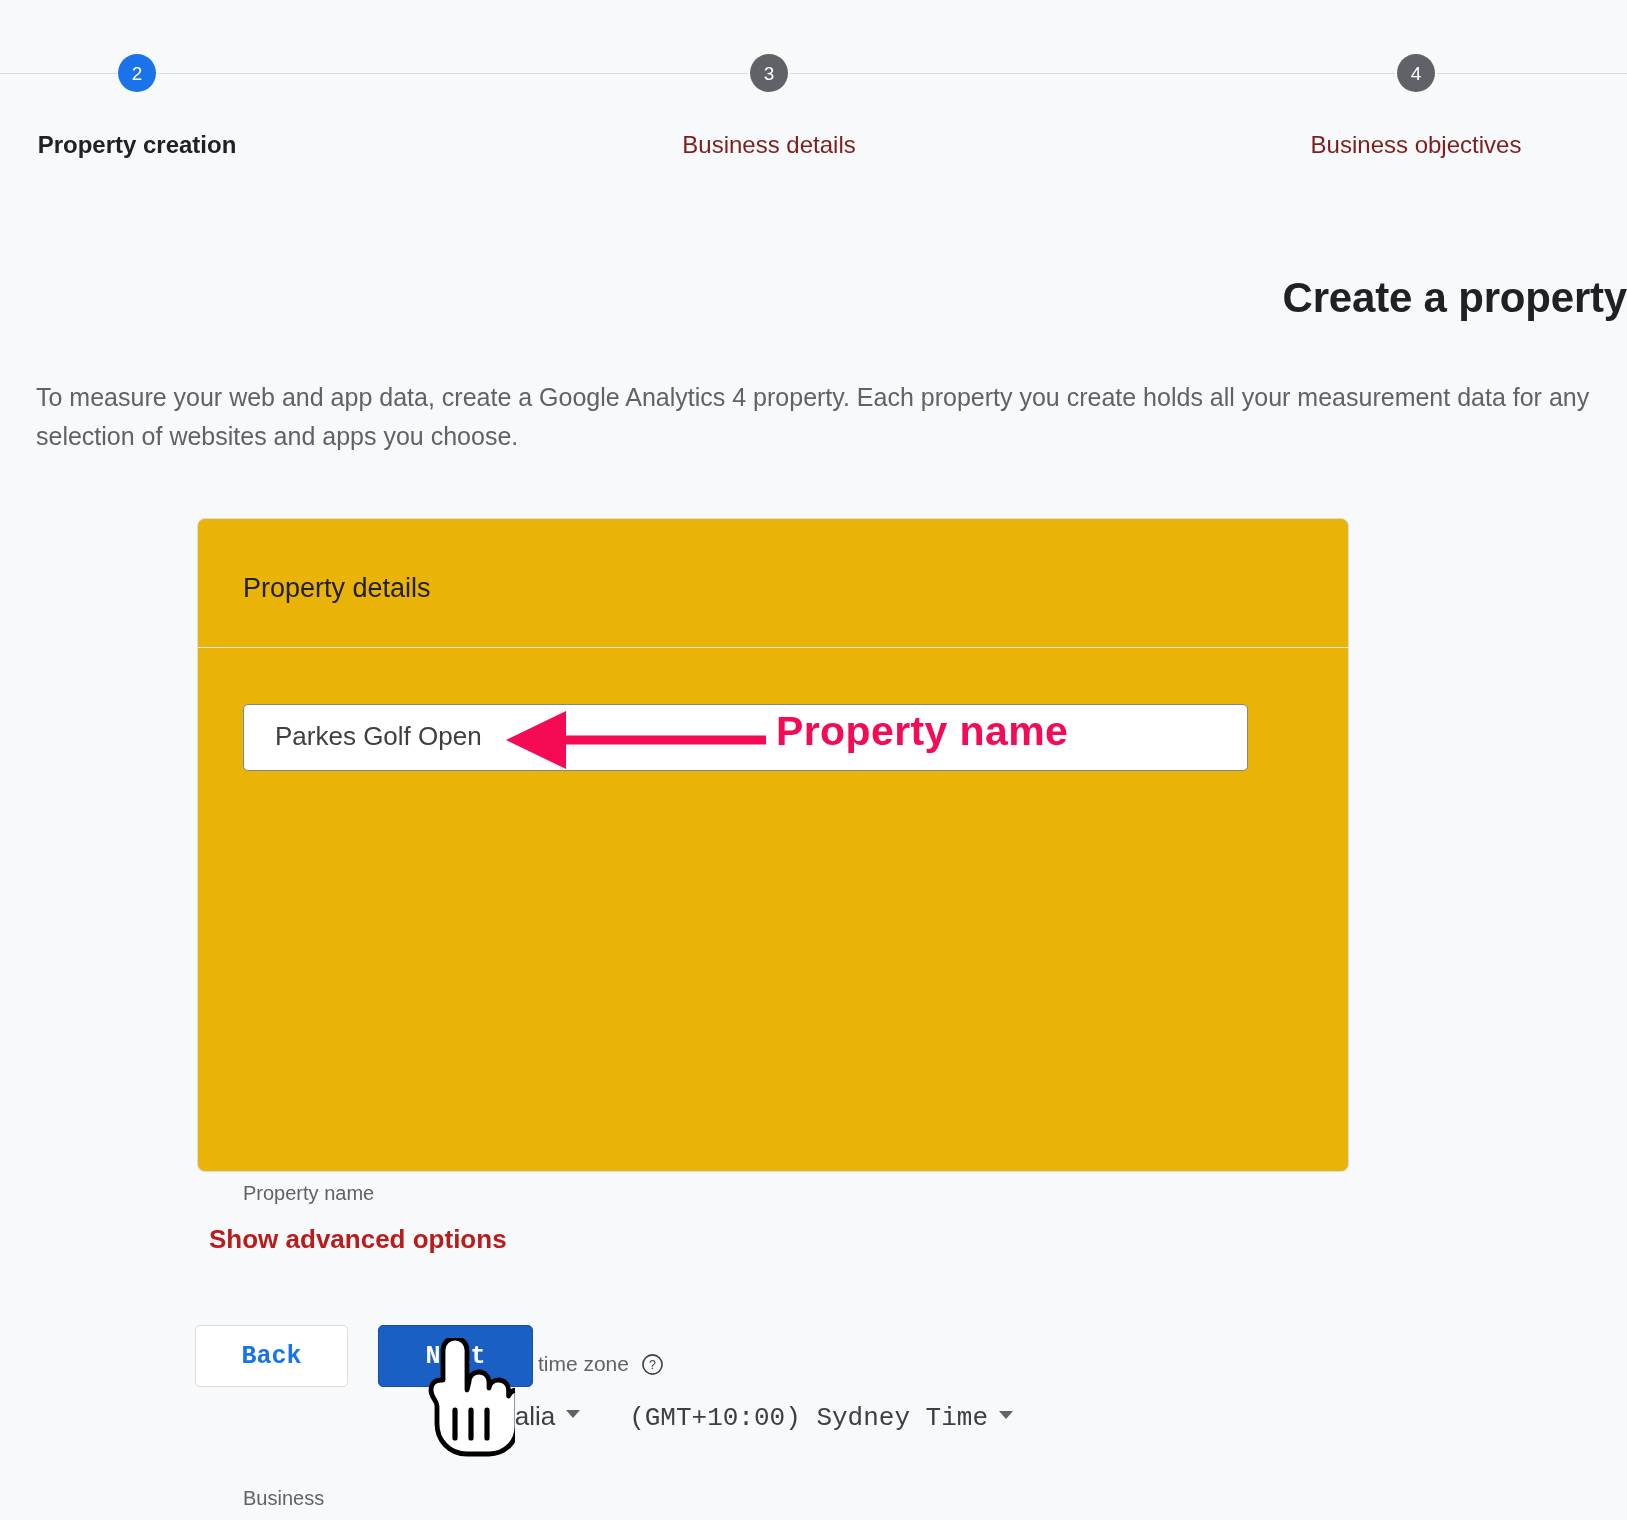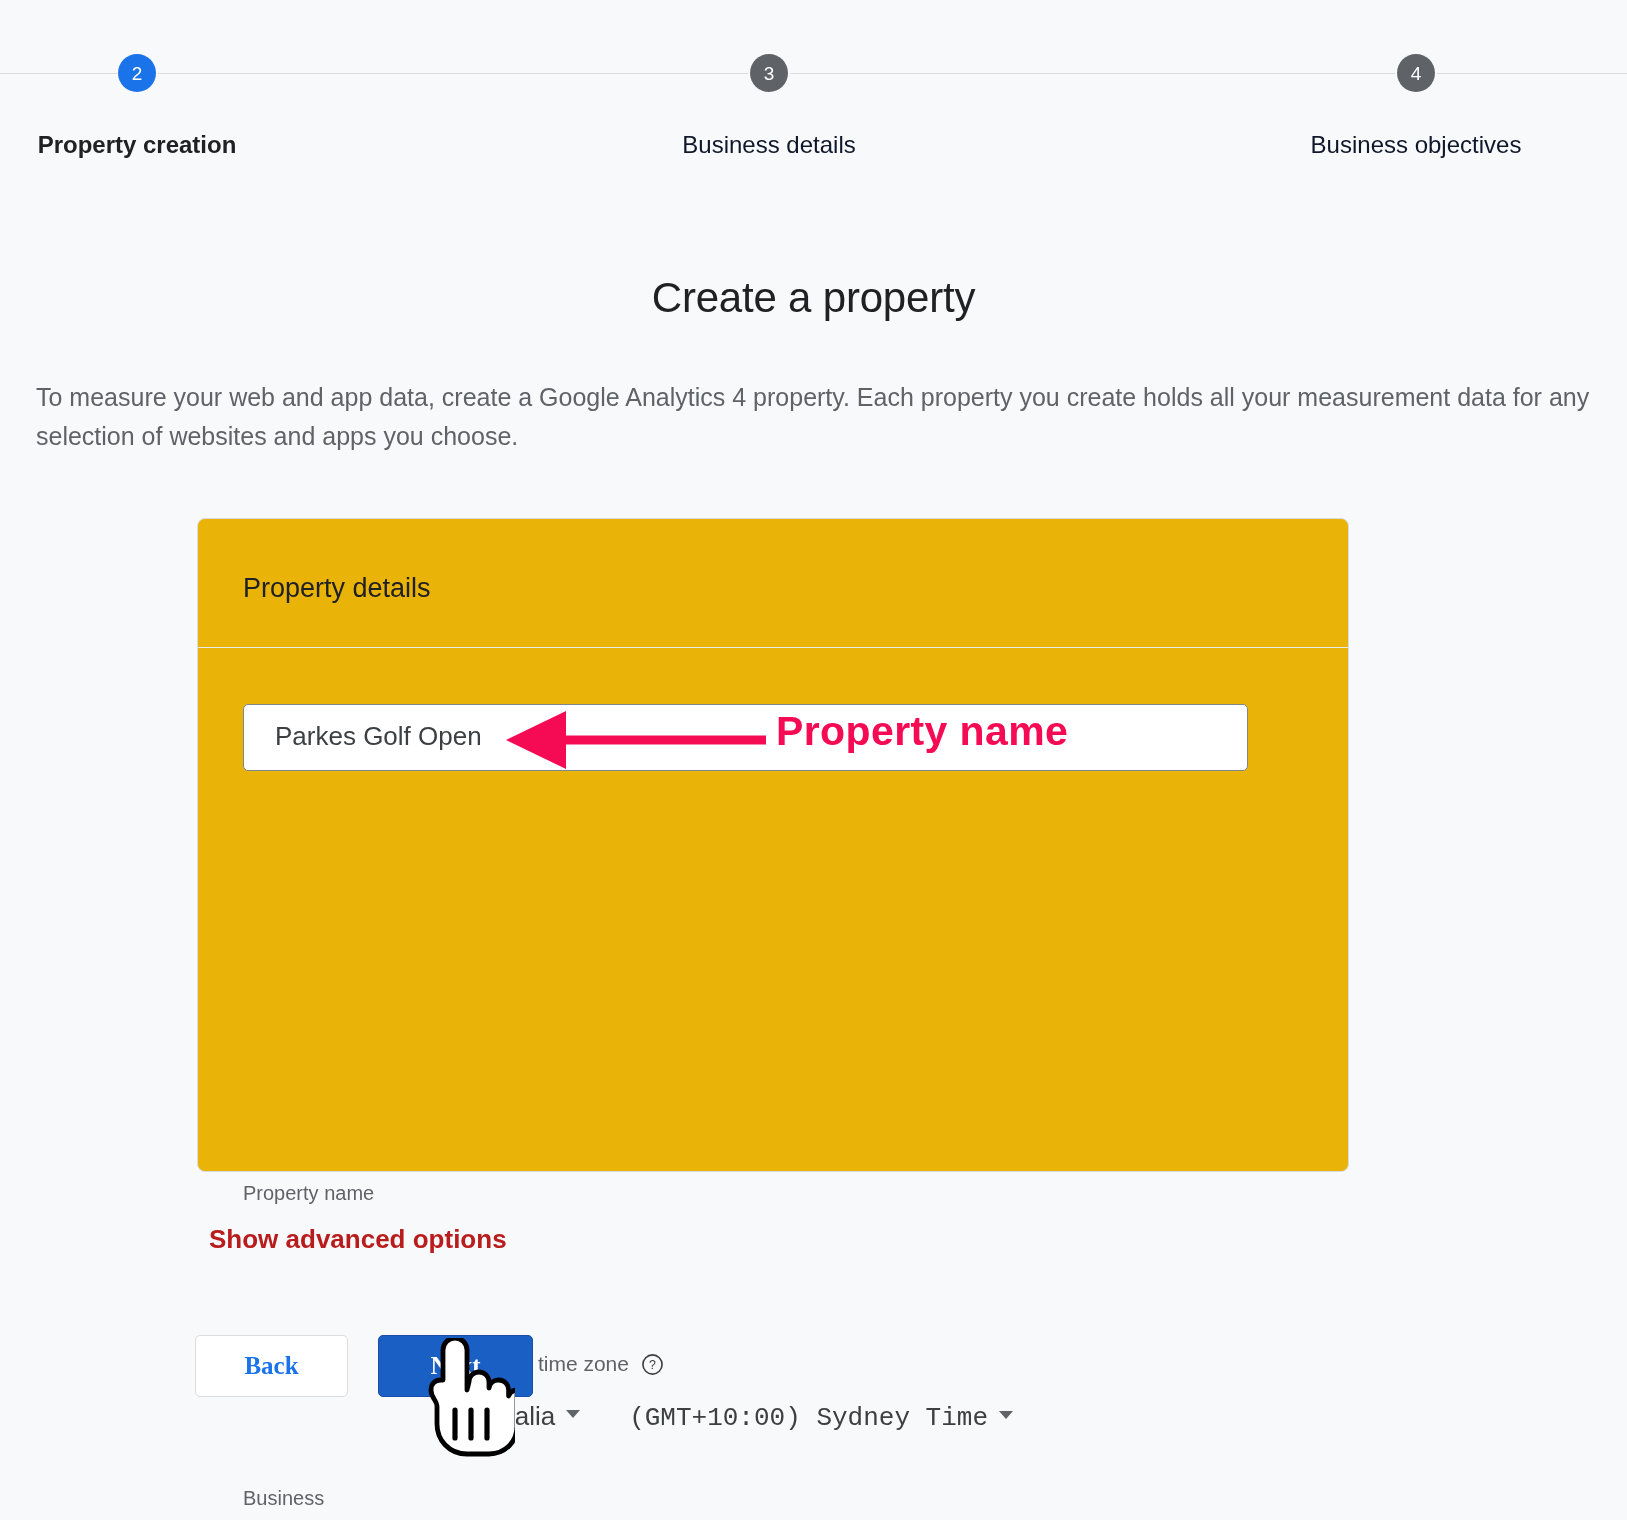--- a/index.html
+++ b/index.html
@@ -51,38 +51,38 @@
   }
   .step-circle.active { background: #1a73e8; }
   .step-circle.inactive { background: #5f6368; }
   .step-label {
     position: absolute;
     top: 131px;
     width: 440px;
     margin-left: -220px;
     text-align: center;
     font-size: 24px;
-    color: #0f172a;
+    color: #7f1d1d;
     white-space: nowrap;
   }
   .step-label.active {
     color: #202124;
     font-weight: bold;
   }
 
   
   .page-title {
     position: absolute;
     top: 274px;
     left: 0;
     width: 1627px;
-    text-align: center;
+    text-align: right;
     font-size: 42px;
     color: #202124;
-    font-weight: normal;
+    font-weight: bold;
     letter-spacing: -0.2px;
   }
   .page-desc {
     position: absolute;
     top: 378px;
     left: 36px;
     width: 1555px;
     text-align: left;
     font-size: 25px;
     line-height: 39px;
@@ -198,28 +198,27 @@
     color: #b91c1c;
     font-weight: bold;
     cursor: pointer;
     text-decoration: none;
   }
   .btn {
     position: absolute;
     height: 62px;
     border-radius: 5px;
     font-size: 25px;
-    font-family: Liberation Serif, serif;
+    font-family: Liberation Mono, monospace;
     font-weight: bold;
     display: flex;
     align-items: center;
     justify-content: center;
     cursor: pointer;
     box-sizing: border-box;
-    margin-top: 10px;
   }
   .btn-back {
     left: 195px;
     top: 1325px;
     width: 153px;
     border: 1px solid #dadce0;
     background: #ffffff;
     color: #1a73e8;
   }
   .btn-next {

